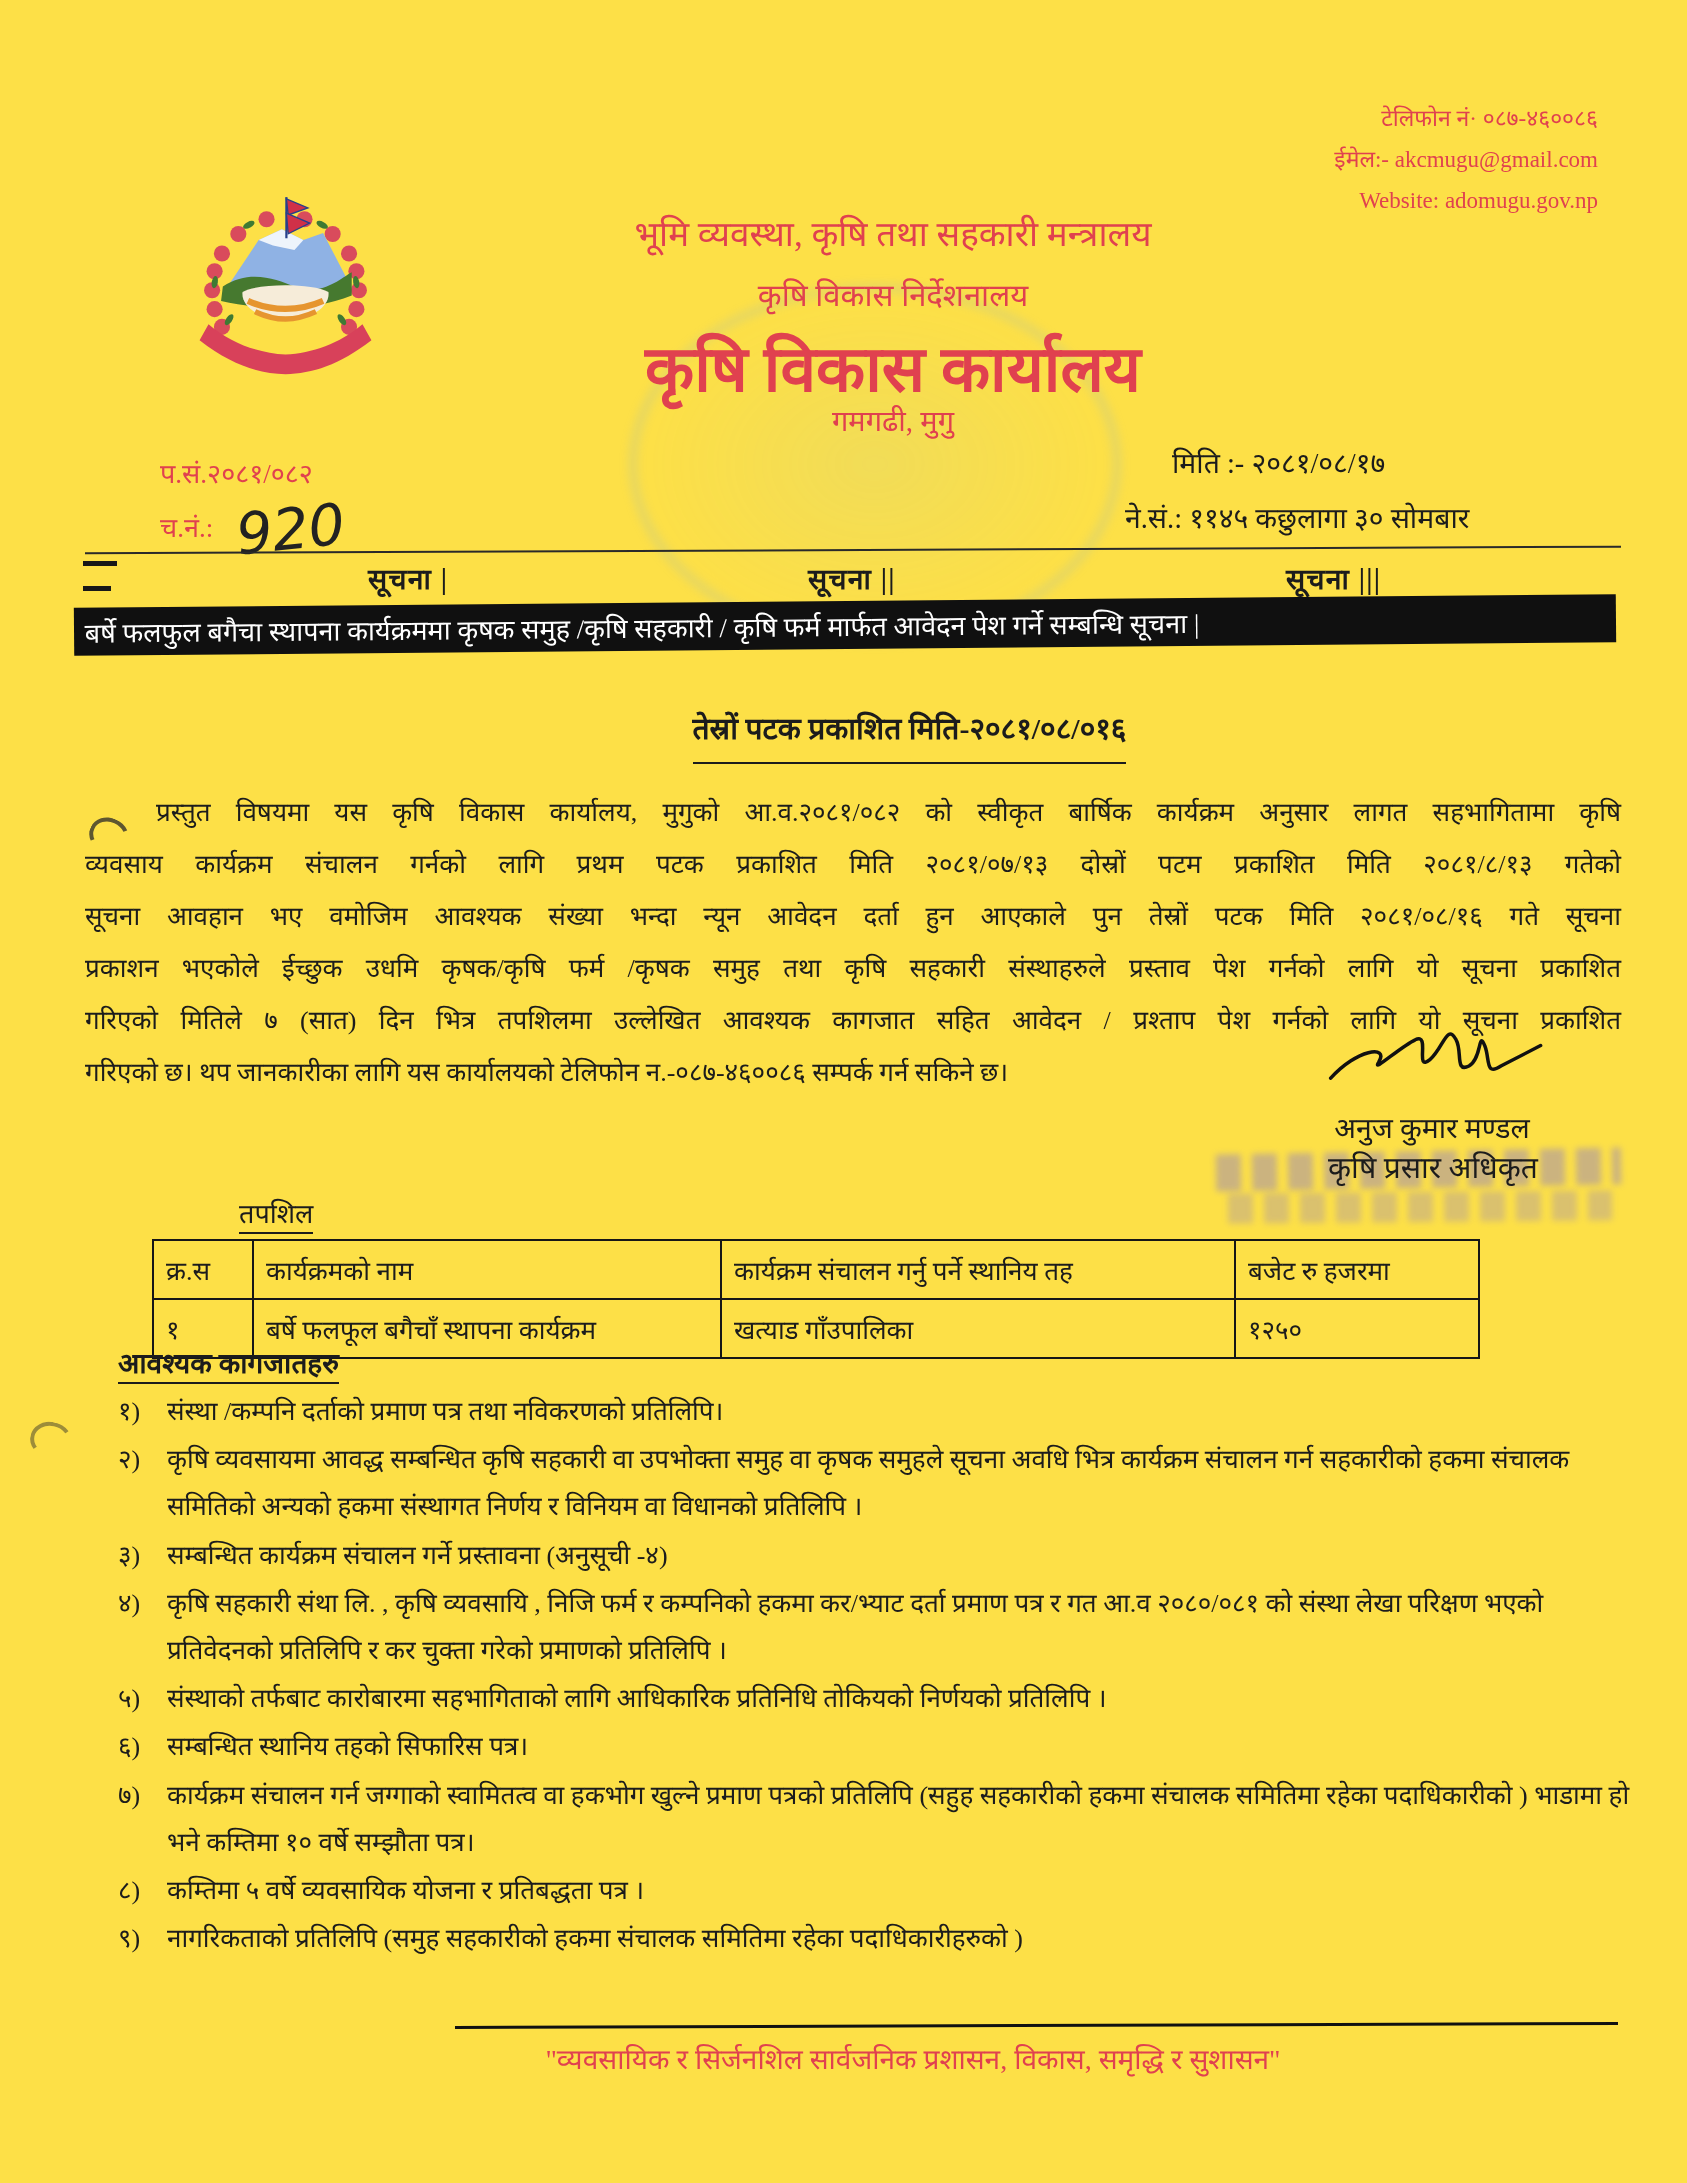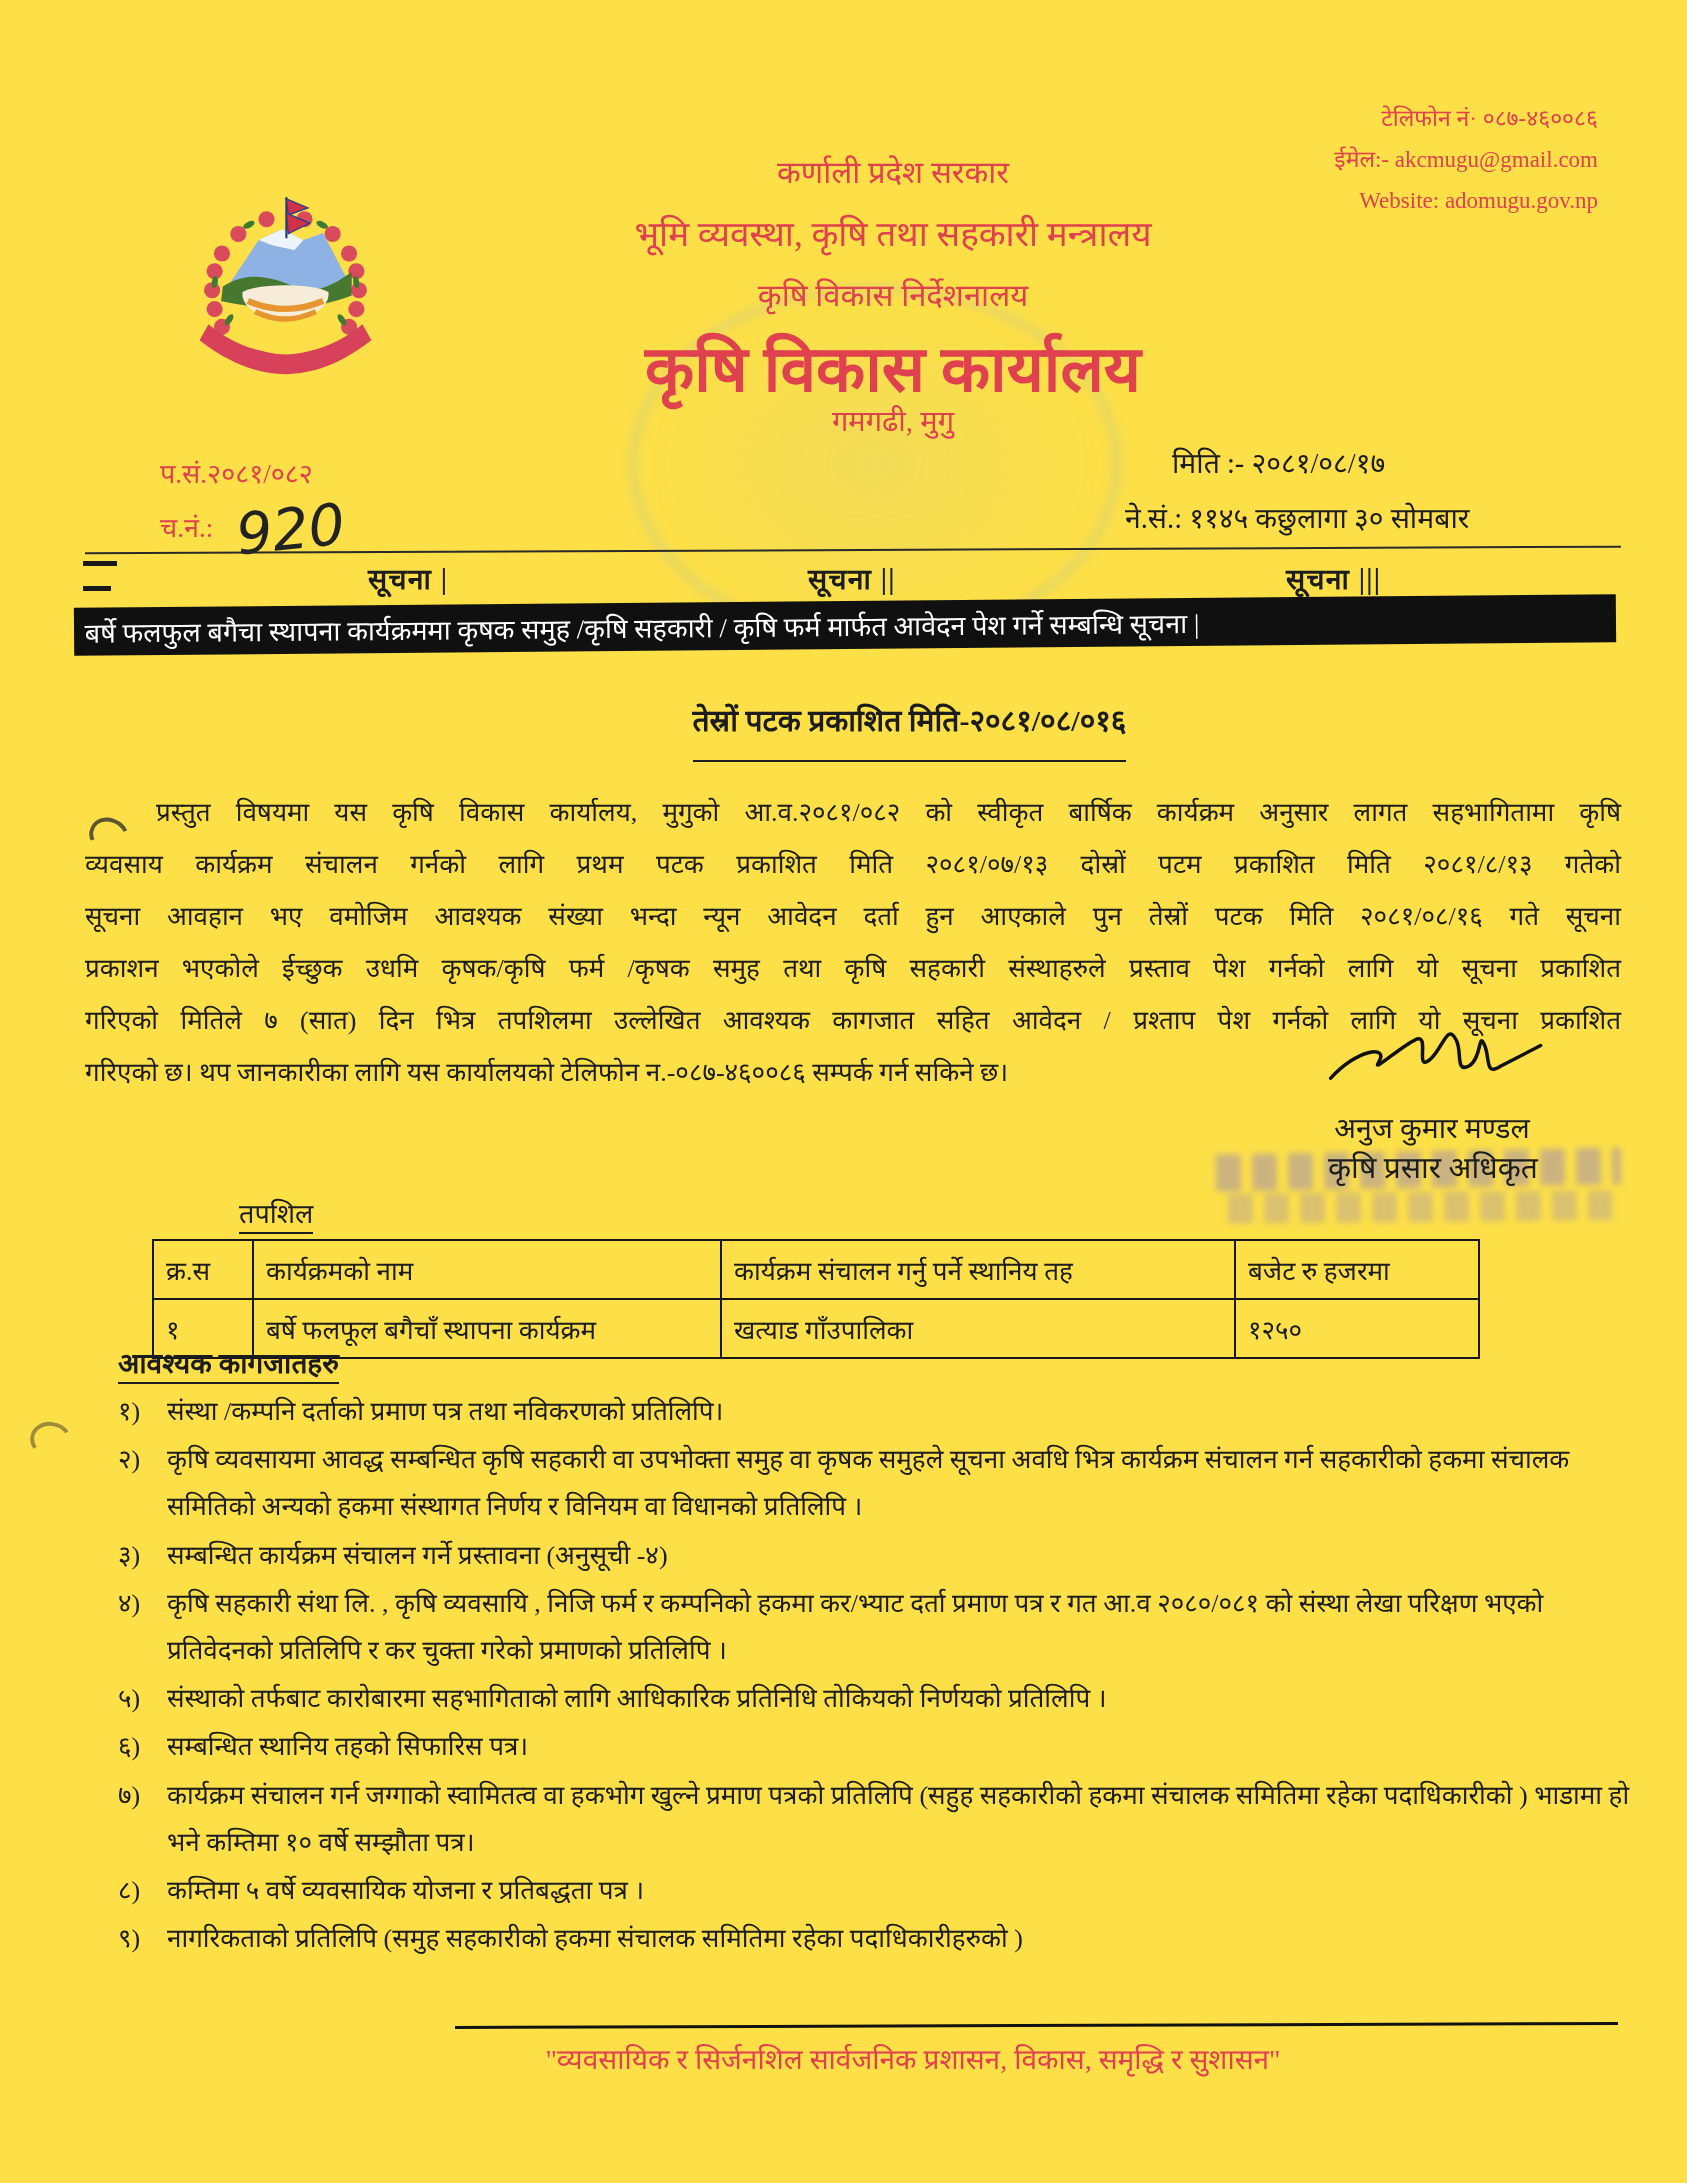--- a/index.html
+++ b/index.html
@@ -34,21 +34,21 @@
   .t2{left:83px;top:586px;width:28px;height:5.3px;}
   
   .suchana{position:absolute;top:559px;font-size:28.4px;font-weight:600;letter-spacing:1.3px;}
   .s1{left:368px;} .s2{left:808px;} .s3{left:1286px;}
   
   .banner{position:absolute;left:74px;top:601px;width:1542px;height:48px;background:#101010;color:#ffffff;
         font-size:27px;display:flex;align-items:center;padding:0 10.6px;box-sizing:border-box;
         transform:rotate(-0.5deg);white-space:nowrap;}
   
   .subwrap{position:absolute;left:463px;top:699px;width:893px;text-align:center;}
-  .subtitle{display:inline-block;font-size:30px;font-weight:700;border-bottom:2.6px solid #1c1c1c;padding-bottom:20px;}
+  .subtitle{display:inline-block;font-size:30px;font-weight:700;border-bottom:2.6px solid #1c1c1c;padding-bottom:14px;margin-top:8px;}
   
   .bodypar{position:absolute;left:85px;top:787px;width:1536px;font-size:26px;line-height:52px;}
   .bl{width:100%;}
   .fj{text-align:justify;text-align-last:justify;}
   .indent{padding-left:71px;box-sizing:border-box;}
   
   .sig{position:absolute;left:1307px;top:1011px;width:265px;height:96px;}
   .signame{position:absolute;left:1290px;top:1108px;width:284px;text-align:center;font-size:28.4px;}
   .sigtitle{position:absolute;left:1274px;top:1146px;width:318px;text-align:center;font-size:30px;z-index:3;}
   .stamp-p{position:absolute;filter:blur(3.3px);z-index:1;
@@ -129,21 +129,20 @@
       <path d="M66,132 C90,143 110,143 134,132" stroke="#e6952f" stroke-width="6" fill="none"></path>
 
       <path d="M14,146 C40,168 70,178 100,180 C130,178 160,168 186,146 L196,164 C160,192 130,201 100,202 C70,201 40,192 4,164 Z" fill="#d8415a"></path>
 
       <path d="M101,4 L101,50" stroke="#27408b" stroke-width="2.5"></path>
       <path d="M101,6 L125,16 L103,24 Z" fill="#d03048" stroke="#27408b" stroke-width="1.5"></path>
       <path d="M101,22 L127,33 L103,45 Z" fill="#d03048" stroke="#27408b" stroke-width="1.5"></path>
     </svg>
   </div>
 
-  <div class="hl hgov">कर्णाली प्रदेश सरकार</div>
   <div class="hl hmin">भूमि व्यवस्था, कृषि तथा सहकारी मन्त्रालय</div>
   <div class="hl hdir">कृषि विकास निर्देशनालय</div>
   <div class="hl hoff">कृषि विकास कार्यालय</div>
   <div class="hl hloc">गमगढी, मुगु</div>
 
   <div class="refno">प.सं.२०८१/०८२</div>
   <div class="chalani">
     <span>च.नं.:</span><span class="hand">920</span>
   </div>
 

